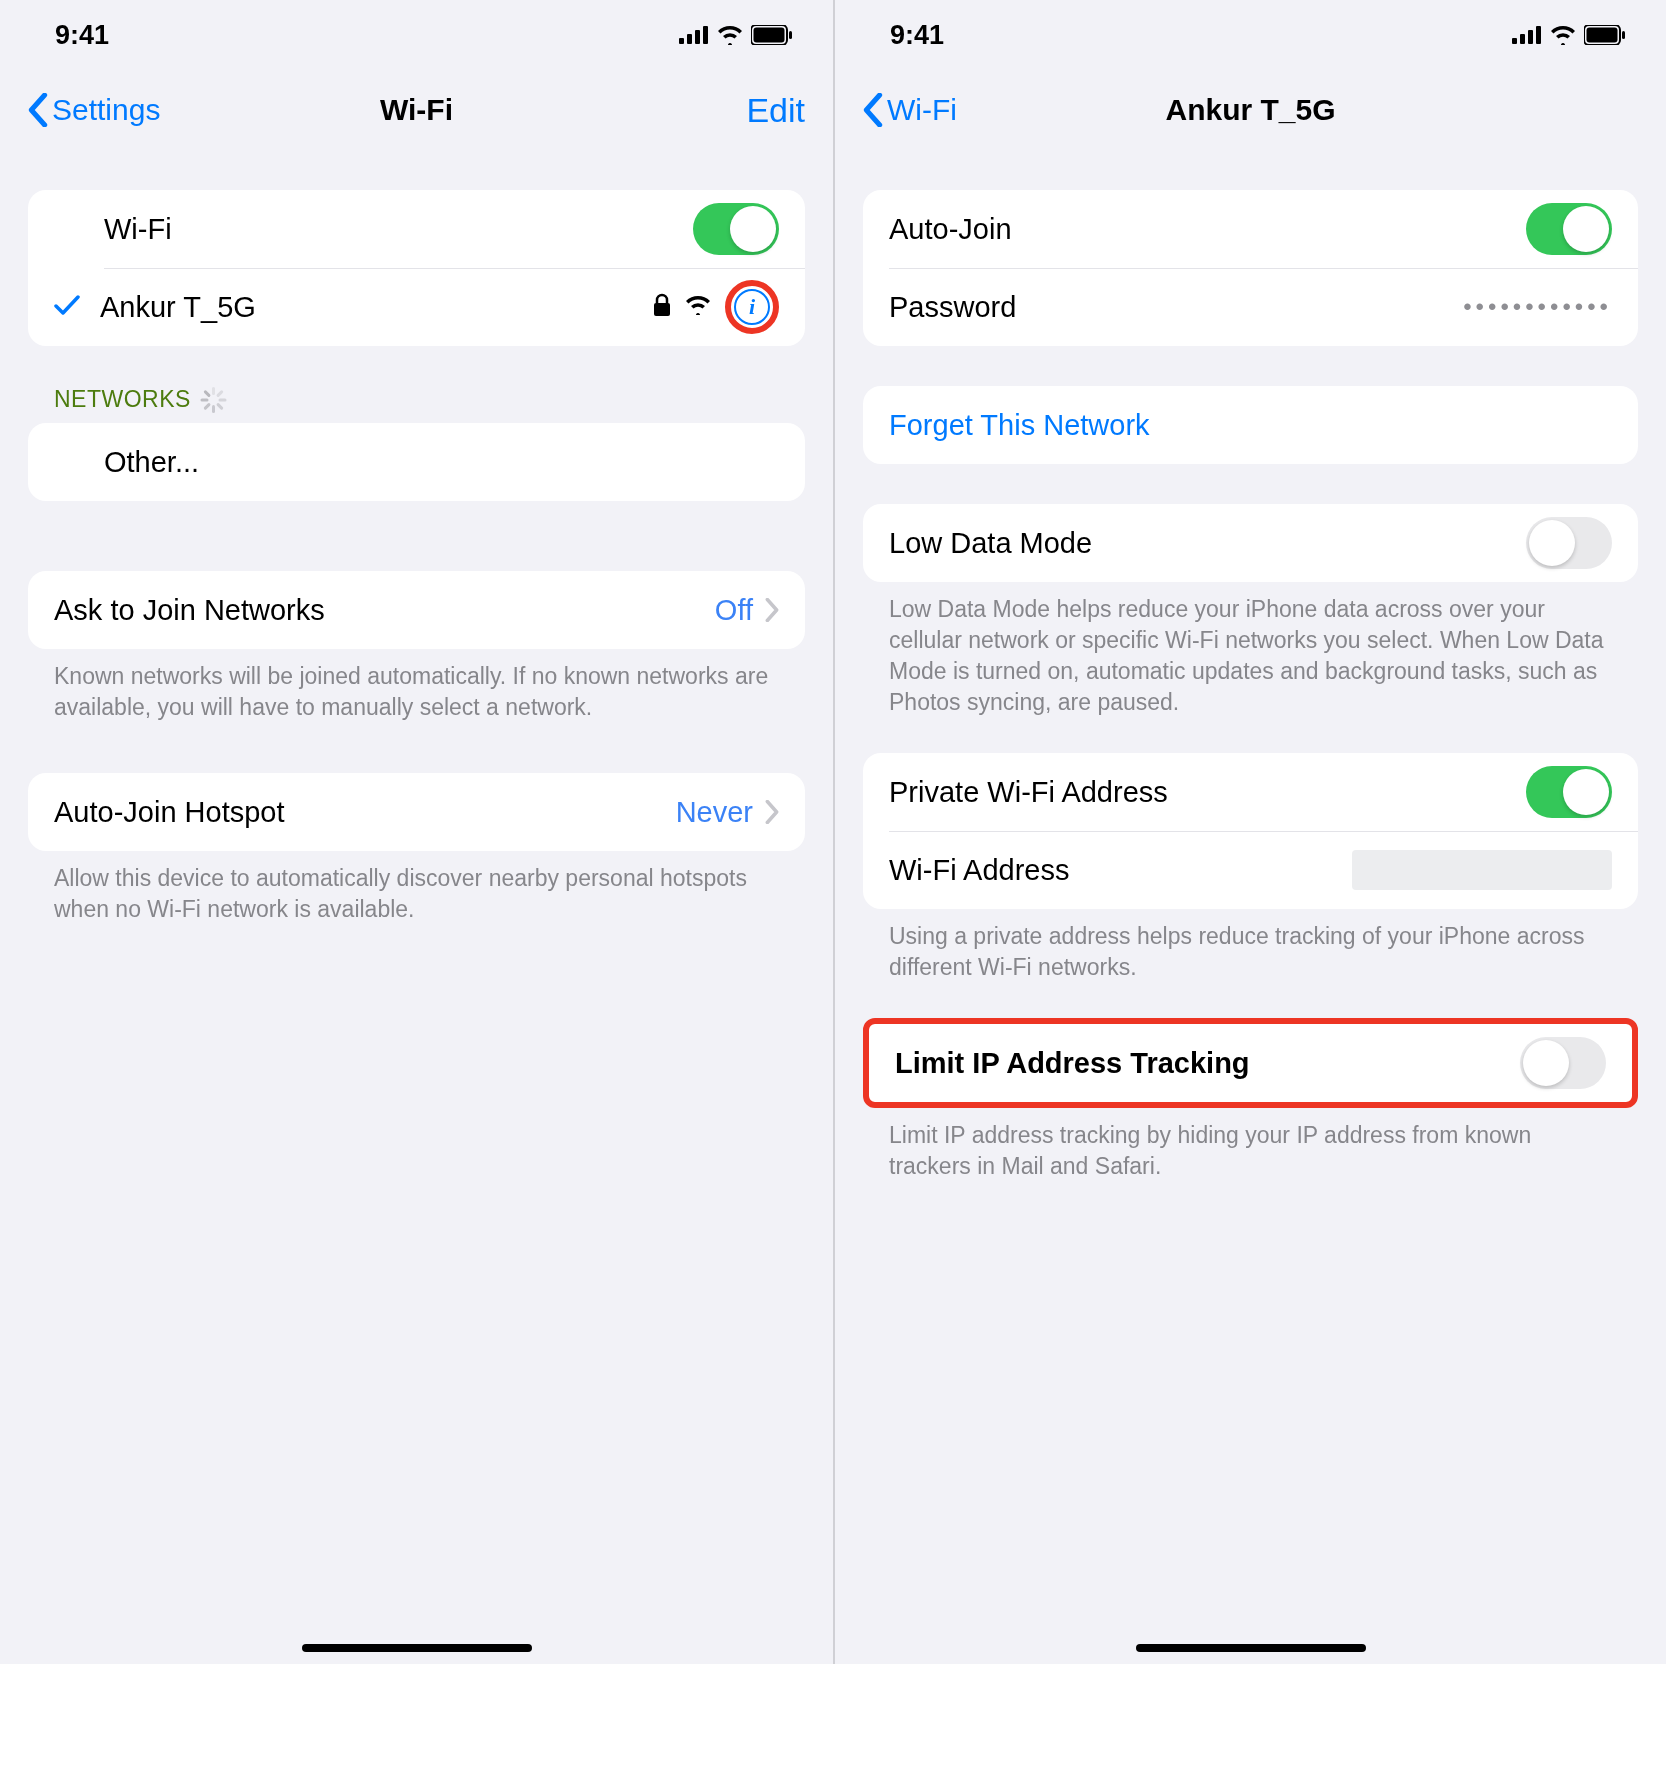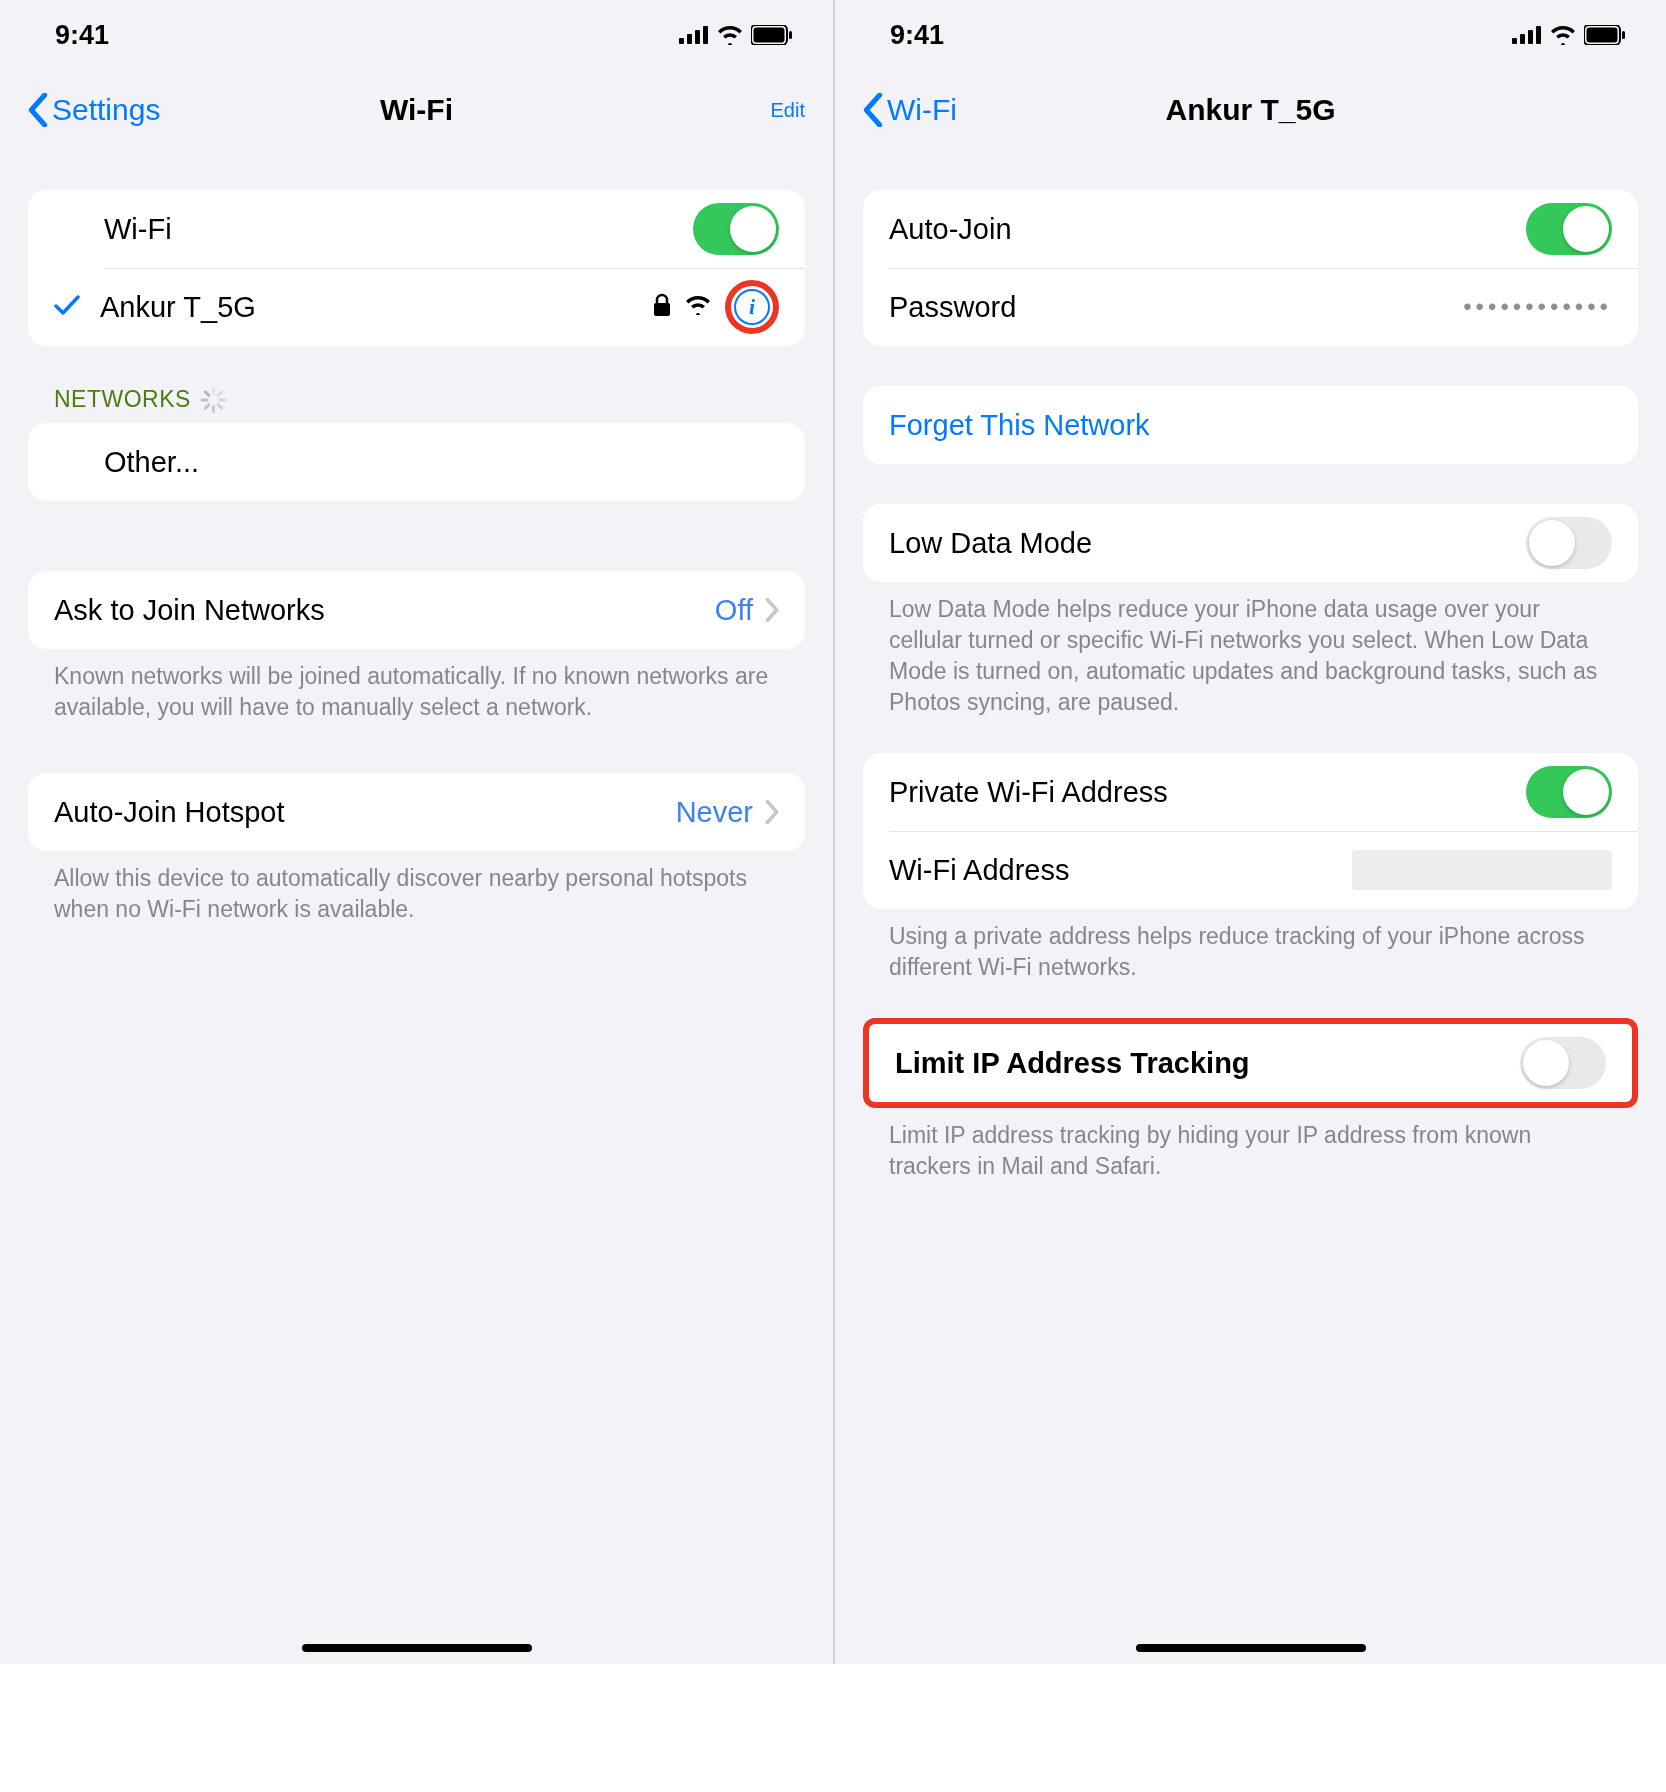--- a/index.html
+++ b/index.html
@@ -51,21 +51,21 @@
   .nav-title {
     position: absolute;
     left: 0; right: 0;
     text-align: center;
     font-size: 30px;
     font-weight: 600;
   }
   .nav-edit {
     margin-left: auto;
     color: #007aff;
-    font-size: 20px;
+    font-size: 34px;
     z-index: 2;
   }
   
   .section { margin: 40px 28px 0; }
   .card {
     background: #fff;
     border-radius: 18px;
     overflow: hidden;
   }
   .row {
@@ -358,21 +358,21 @@
 
   <div class="section">
     <div class="card">
       <div class="row">
         <span class="row-label">Low Data Mode</span>
         <div class="toggle">
             <div class="knob"></div>
           </div>
       </div>
     </div>
-    <div class="section-footer">Low Data Mode helps reduce your iPhone data usage over your cellular turned or specific Wi-Fi networks you select. When Low Data Mode is turned on, automatic updates and background tasks, such as Photos syncing, are paused.</div>
+    <div class="section-footer">Low Data Mode helps reduce your iPhone data across over your cellular network or specific Wi-Fi networks you select. When Low Data Mode is turned on, automatic updates and background tasks, such as Photos syncing, are paused.</div>
   </div>
 
   <div class="section" style="margin-top:35px;">
     <div class="card">
       <div class="row">
         <span class="row-label">Private Wi-Fi Address</span>
         <div class="toggle on">
             <div class="knob"></div>
           </div>
       </div>

